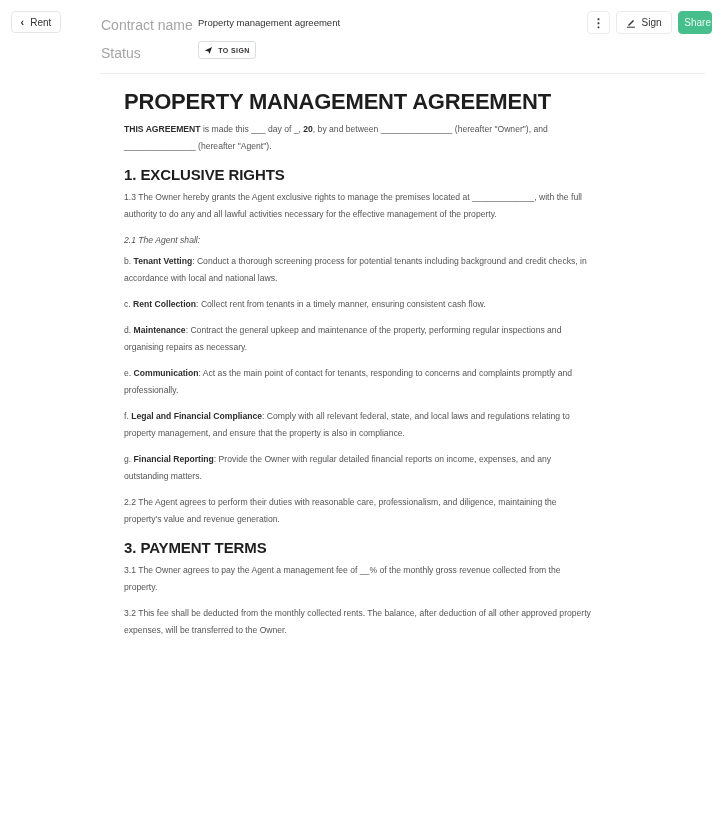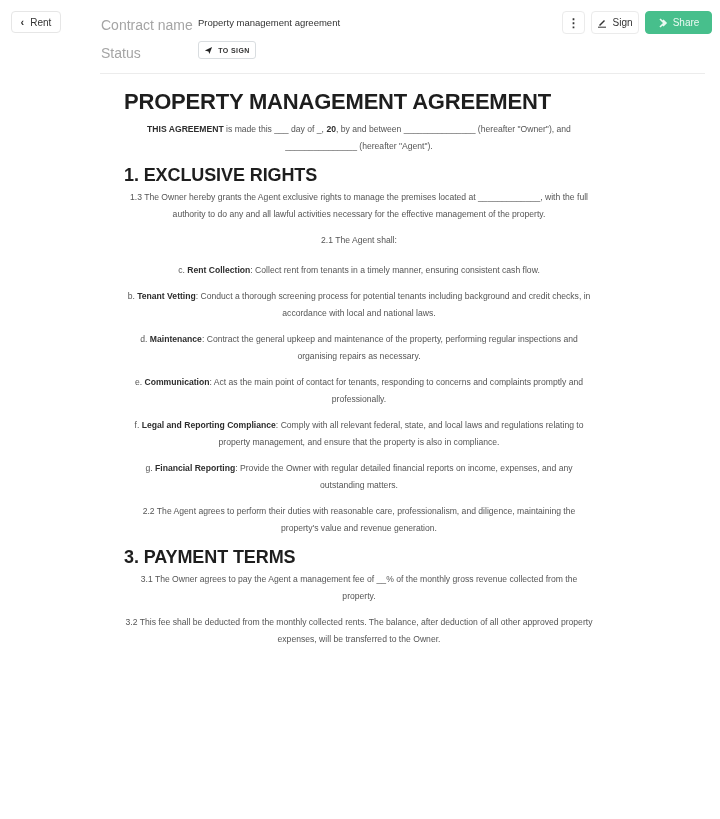--- a/index.html
+++ b/index.html
@@ -24,32 +24,32 @@
   }
   .status-badge svg { width: 9px; height: 9px; }
 
   .actions { position: absolute; top: 11px; right: 8px; display: flex; gap: 6px; }
   .btn {
     height: 23px; border: 1px solid #ebebeb; border-radius: 4px; background: #fff;
     display: flex; align-items: center; justify-content: center; gap: 5px;
     font-size: 10px; color: #333; cursor: pointer;
   }
   .btn.more { width: 23px; font-size: 12px; font-weight: bold; letter-spacing: 0; }
-  .btn.sign { width: 48px; }
-  .btn.share { width: 67px; background: #47bf8c; border-color: #47bf8c; color: #eafaf2; }
+  .btn.sign { width: 56px; }
+  .btn.share { width: 34px; background: #47bf8c; border-color: #47bf8c; color: #eafaf2; }
   .btn svg { width: 10px; height: 10px; }
 
   .divider { position: absolute; left: 100px; top: 73px; width: 605px; height: 1px; background: #ececec; }
 
   .doc { position: absolute; left: 124px; top: 88px; width: 470px; }
   .doc h1 { font-size: 22px; font-weight: bold; color: #1e1e1e; letter-spacing: -0.2px; line-height: 28px; margin-bottom: 5px; }
-  .doc h2 { font-size: 18px; font-weight: bold; color: #1e1e1e; line-height: 20px; margin-top: 10px; margin-bottom: 4px; letter-spacing: -0.1px; }
-  .doc p { font-size: 8.6px; color: #555; line-height: 17px; margin-bottom: 9px; text-align: center; }
+  .doc h2 { font-size: 15px; font-weight: bold; color: #1e1e1e; line-height: 20px; margin-top: 10px; margin-bottom: 4px; letter-spacing: -0.1px; }
+  .doc p { font-size: 8.6px; color: #555; line-height: 17px; margin-bottom: 9px; }
   .doc p b { color: #2d2d2d; font-weight: bold; }
-  .doc p.tight { margin-bottom: 13px; }
+  .doc p.tight { margin-bottom: 4px; font-style: italic; }
 
   .fade {
     position: absolute; left: 0; top: 730px; width: 720px; height: 89px;
     background: linear-gradient(to bottom, rgba(255,255,255,0) 0%, rgba(255,255,255,0.92) 30%, #fff 55%);
   }
 </style>
 </head>
 <body>
 
 <div class="topbar">
@@ -92,25 +92,25 @@
 <div class="divider"></div>
 
 <div class="doc">
   <h1>PROPERTY MANAGEMENT AGREEMENT</h1>
   <p><b>THIS AGREEMENT</b><span> is made this ___ day of _, </span><b>20</b><span>, by and between _______________ (hereafter "Owner"), and _______________ (hereafter "Agent").</span></p>
 
   <h2>1. EXCLUSIVE RIGHTS</h2>
   <p>1.3 The Owner hereby grants the Agent exclusive rights to manage the premises located at _____________, with the full authority to do any and all lawful activities necessary for the effective management of the property.</p>
 
   <p class="tight">2.1 The Agent shall:</p>
+  <p><span>b. </span><b>Tenant Vetting</b><span>: Conduct a thorough screening process for potential tenants including background and credit checks, in accordance with local and national laws.</span></p>
   <p><span>c. </span><b>Rent Collection</b><span>: Collect rent from tenants in a timely manner, ensuring consistent cash flow.</span></p>
-  <p><span>b. </span><b>Tenant Vetting</b><span>: Conduct a thorough screening process for potential tenants including background and credit checks, in accordance with local and national laws.</span></p>
   <p><span>d. </span><b>Maintenance</b><span>: Contract the general upkeep and maintenance of the property, performing regular inspections and organising repairs as necessary.</span></p>
   <p><span>e. </span><b>Communication</b><span>: Act as the main point of contact for tenants, responding to concerns and complaints promptly and professionally.</span></p>
-  <p><span>f. </span><b>Legal and Reporting Compliance</b><span>: Comply with all relevant federal, state, and local laws and regulations relating to property management, and ensure that the property is also in compliance.</span></p>
+  <p><span>f. </span><b>Legal and Financial Compliance</b><span>: Comply with all relevant federal, state, and local laws and regulations relating to property management, and ensure that the property is also in compliance.</span></p>
   <p><span>g. </span><b>Financial Reporting</b><span>: Provide the Owner with regular detailed financial reports on income, expenses, and any outstanding matters.</span></p>
   <p>2.2 The Agent agrees to perform their duties with reasonable care, professionalism, and diligence, maintaining the property's value and revenue generation.</p>
 
   <h2>3. PAYMENT TERMS</h2>
   <p>3.1 The Owner agrees to pay the Agent a management fee of __% of the monthly gross revenue collected from the property.</p>
   <p>3.2 This fee shall be deducted from the monthly collected rents. The balance, after deduction of all other approved property expenses, will be transferred to the Owner.</p>
 </div>
 
 <div class="fade"></div>
 

